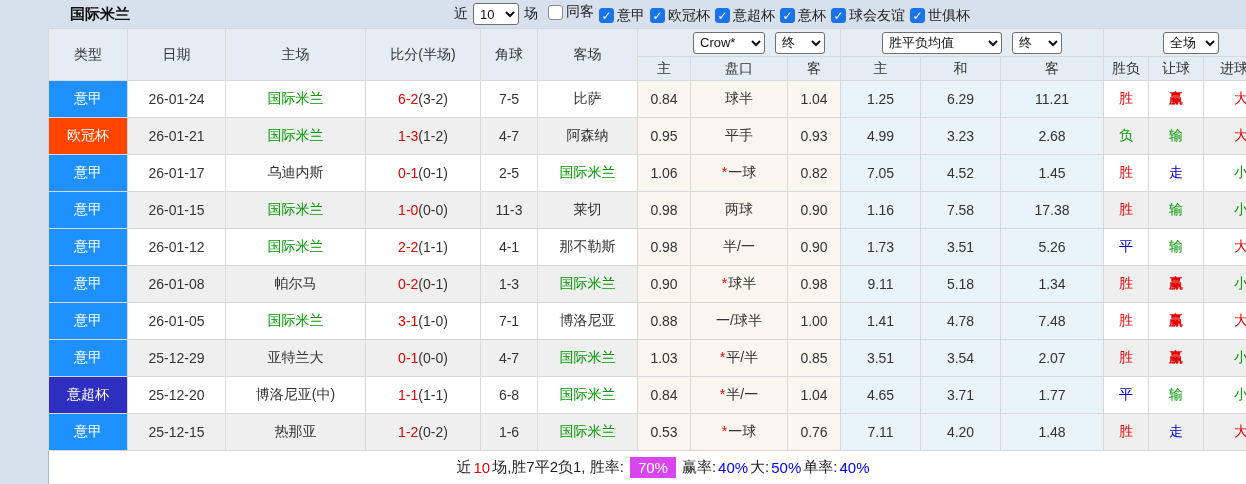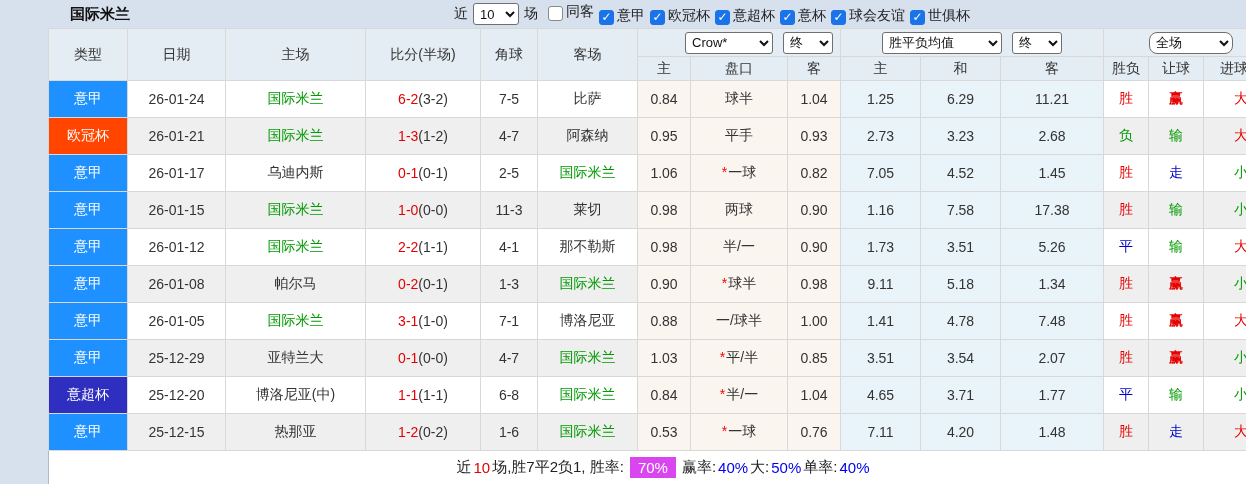--- a/index.html
+++ b/index.html
@@ -15,40 +15,40 @@
   .topbar { position:relative; height:28px; }
   .title { position:absolute; left:30px; top:5px; font-weight:bold; font-size:15px; color:#111; }
   .controls { position:absolute; left:414px; top:0; height:28px; display:flex; align-items:center; gap:5px; }
   .controls .lbl { color:#222; }
   select {
     font-family:inherit; font-size:13px; color:#111;
     background:#fff; border:1px solid #6f6f6f; border-radius:3px;
     height:22px; padding:0 2px;
   }
   .sel-recent { width:46px; }
-  .cb { display:inline-flex; align-items:flex-end; gap:3px; margin-left:5px; cursor:pointer; }
+  .cb { display:inline-flex; align-items:center; gap:3px; margin-left:5px; cursor:pointer; }
   .cbox {
     width:15px; height:15px; border:1px solid #8a8a8a; border-radius:3px;
     background:#fff; display:inline-flex; align-items:center; justify-content:center;
   }
   .cbox.on { background:#1A73E8; border-color:#1A73E8; }
   .cbox.on::after { content:"✓"; color:#fff; font-size:12px; font-weight:bold; line-height:1; }
 
   
   table { border-collapse:collapse; table-layout:fixed; width:1230px; margin-left:8px;
           background:#c4b5fd; border:1px solid #B0BAC4; }
   th, td { border:1px solid #D8D8D8; text-align:center; vertical-align:middle; overflow:hidden; white-space:nowrap; }
   thead th { background:#E4EDF4; font-weight:normal; color:#333; }
   thead tr.h1 th { height:28px; }
   thead tr.h2 th { height:24px; }
   .selwrap { display:flex; align-items:center; justify-content:center; gap:10px; }
-  .sel-book { width:88px;margin-left:40px; }
+  .sel-book { width:72px;margin-left:40px; }
   .sel-time { width:50px; }
   .sel-avg  { width:120px; }
-  .sel-scope{ width:84px;border-radius:8px; }
+  .sel-scope{ width:56px; }
 
   tbody tr { height:37px; }
   tbody tr:nth-child(even) td { background:#EFEFEF; }
   tbody tr:nth-child(odd)  td { background:#FFFFFF; }
   tbody td.col-o { background:#FAF5EF !important; }
   tbody td.col-a { background:#E9F3FA !important; color:#333; }
   tbody td { color:#333; }
 
   td.td-type { color:#fff; font-size:14px; }
   .lg-blue   { background:#1E90FF !important; }
@@ -202,21 +202,21 @@
         <tr>
     <td class="td-type lg-orange">欧冠杯</td>
     <td>26-01-21</td>
     <td class="grn">国际米兰</td>
     <td><span class="score">1-3</span><span class="half">(1-2)</span></td>
     <td>4-7</td>
     <td>阿森纳</td>
     <td class="col-o">0.95</td>
     <td class="col-o"><span>平手</span></td>
     <td class="col-o">0.93</td>
-    <td class="col-a">2.73</td>
+    <td class="col-a">4.99</td>
     <td class="col-a">3.23</td>
     <td class="col-a">2.68</td>
     <td class="green">负</td>
     <td class="green">输</td>
     <td class="red">大</td>
   </tr>
         <tr>
     <td class="td-type lg-blue">意甲</td>
     <td>26-01-17</td>
     <td>乌迪内斯</td>

